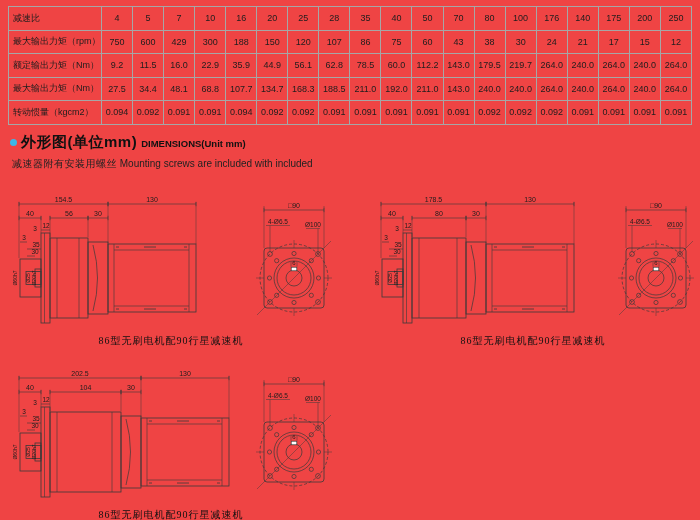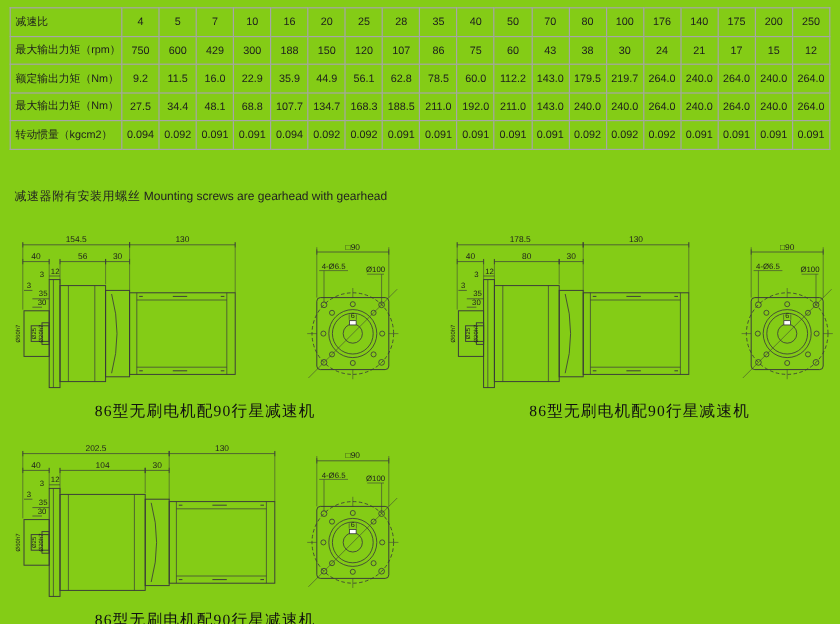--- a/index.html
+++ b/index.html
@@ -1,38 +1,38 @@
 <!DOCTYPE html>
 <html><head>
 <meta charset="utf-8">
 <style>
   html,body{margin:0;padding:0;background:#fff;}
   body{width:700px;height:520px;position:relative;overflow:hidden;
        font-family:"Liberation Sans",sans-serif;color:#222;}
-  .page{position:absolute;inset:0;background:#84cc16;}
+  .page{position:absolute;inset:0;background:#ef4444;}
 
   
   table.spec{position:absolute;left:8px;top:6px;width:684px;border-collapse:collapse;
              table-layout:fixed;}
   table.spec td{border:1px solid #a6a6a6;font-size:9px;color:#1d1d1d;text-align:center;
                 height:22.5px;padding:0;overflow:hidden;white-space:nowrap;}
   table.spec td.rowlabel{text-align:left;padding-left:4px;width:88px;font-size:9px;}
 
   
   .sec-head{position:absolute;left:10px;top:133px;display:flex;align-items:baseline;gap:4px;}
   .sec-dot{width:7px;height:7px;border-radius:50%;display:inline-block;position:relative;top:-1px;}
   .sec-zh{font-size:15px;font-weight:bold;color:#111;letter-spacing:0.5px;}
   .sec-en{font-size:9.5px;font-weight:bold;color:#111;}
   .sec-sub{position:absolute;left:12px;top:157px;font-size:10px;color:#222;}
   .sec-sub .zh{letter-spacing:0.5px;text-align:center;}
 
   
   .unit{position:absolute;width:330px;}
   .unit svg{display:block;}
-  .u-cap{margin-top:6px;text-align:center;font-size:13px;color:#111;
+  .u-cap{margin-top:6px;text-align:center;font-size:10px;color:#111;
          font-family:"Liberation Serif","DejaVu Serif",serif;letter-spacing:1px;}
   .u1{left:6px;top:192px;}
   .u2{left:368px;top:192px;}
   .u3{left:6px;top:366px;}
 </style>
 </head>
 <body>
 
 <div class="page">
 
@@ -144,23 +144,28 @@
           <td>0.092</td>
           <td>0.092</td>
           <td>0.091</td>
           <td>0.091</td>
           <td>0.091</td>
           <td>0.091</td>
         </tr>
       </tbody>
   </table>
 
+  <div class="sec-head">
+    <span class="sec-dot" style="background: rgb(61, 183, 232);"></span>
+    <span class="sec-zh">外形图(单位mm)</span>
+    <span class="sec-en">DIMENSIONS(Unit mm)</span>
+  </div>
   <div class="sec-sub">
     <span class="zh">减速器附有安装用螺丝</span>
-    <span>Mounting screws are gearhead with gearhead</span>
+    <span>Mounting screws are included with included</span>
   </div>
 
   <div class="unit u1">
     <svg width="330" height="136">
         <rect x="14" y="67" width="21" height="38" rx="0" fill="none" stroke="#3a3a3a" stroke-width="0.8"></rect>
         <rect x="20" y="79.5" width="15" height="13" rx="0" fill="none" stroke="#3a3a3a" stroke-width="0.8"></rect>
         <rect x="29" y="77" width="6" height="18" rx="0" fill="none" stroke="#3a3a3a" stroke-width="0.8"></rect>
         <text x="11" y="86" font-size="5" fill="#1d1d1d" text-anchor="middle" font-family="&quot;Liberation Sans&quot;,sans-serif" transform="rotate(-90 11 86)">Ø60h7</text>
         <text x="24" y="86" font-size="5" fill="#1d1d1d" text-anchor="middle" font-family="&quot;Liberation Sans&quot;,sans-serif" transform="rotate(-90 24 86)">Ø25</text>
         <text x="30" y="86" font-size="5" fill="#1d1d1d" text-anchor="middle" font-family="&quot;Liberation Sans&quot;,sans-serif" transform="rotate(-90 30 86)">Ø20h7</text>

